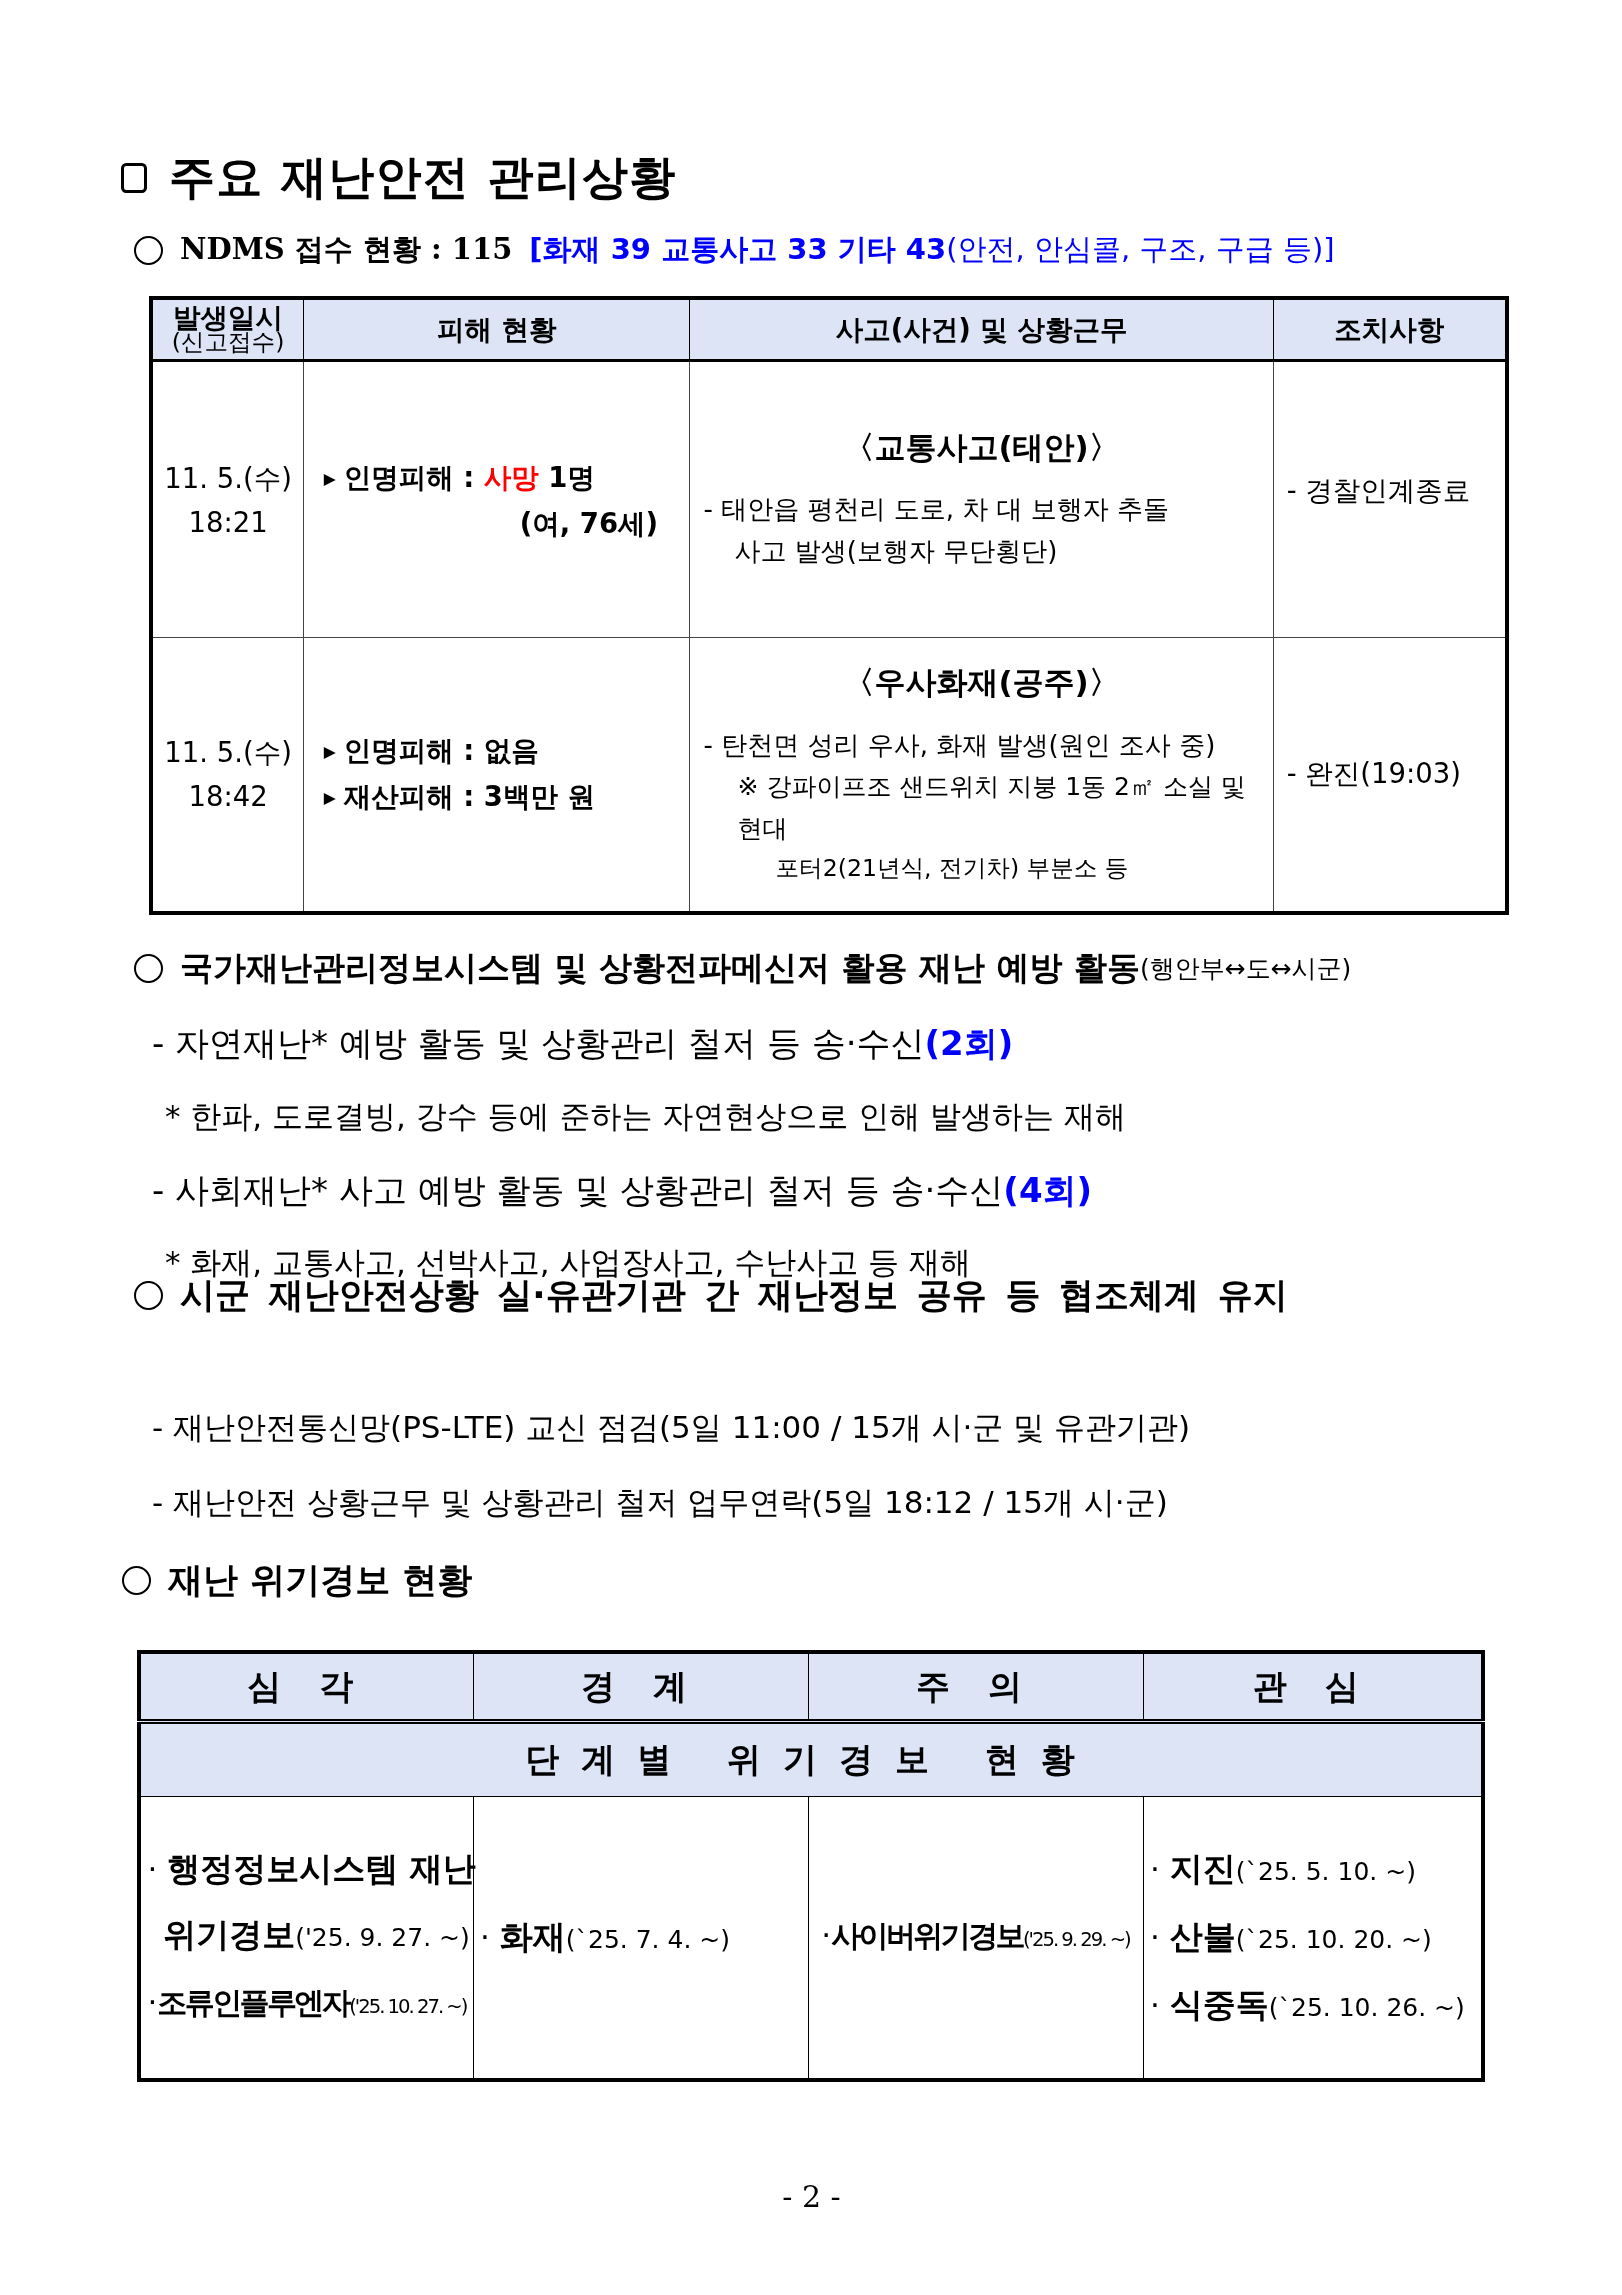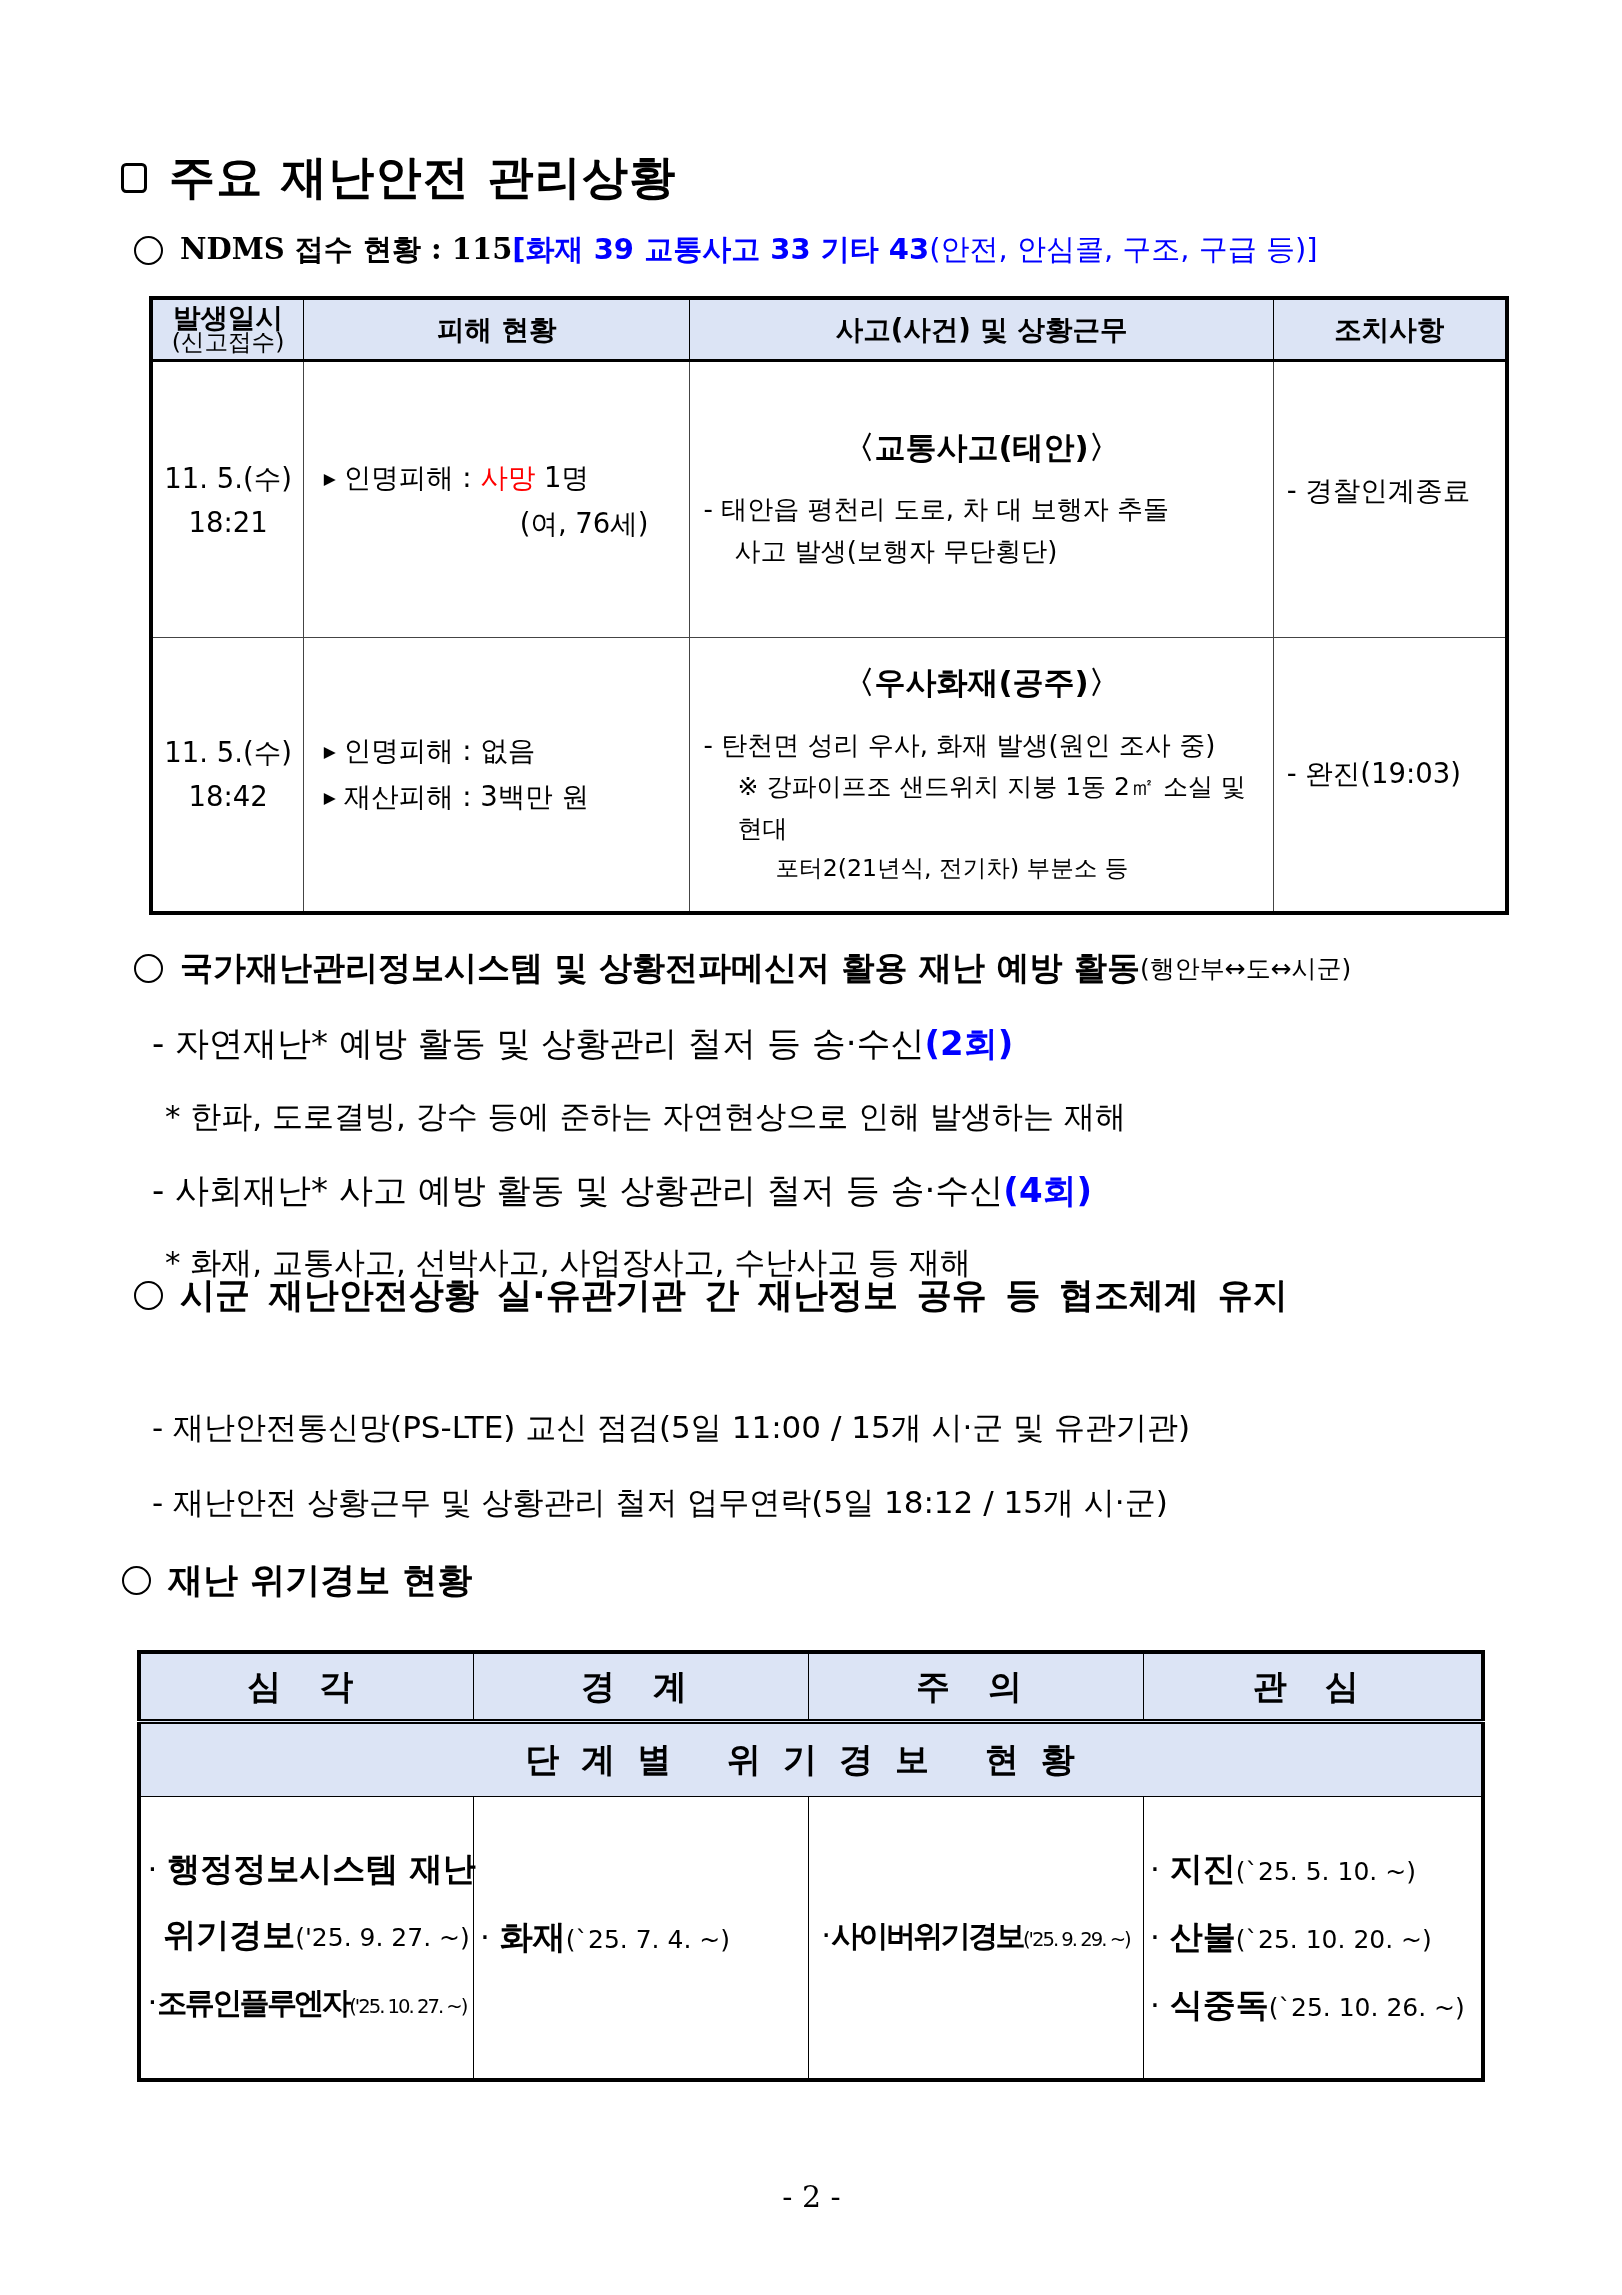--- a/index.html
+++ b/index.html
@@ -19,21 +19,21 @@
   .sec { font-size:35px; display:flex; align-items:center; white-space:nowrap; }
   .circle-icon { display:inline-block; width:29px; height:29px; border:2px solid #000; border-radius:50%; margin-right:17px; box-sizing:border-box; }
 
   
   #ndms-table { left:149px; top:296px; width:1360px; border-collapse:collapse; border:4.6px solid #000; table-layout:fixed; }
   #ndms-table th { background:#dce4f5; font-size:27.5px; font-weight:bold; height:59px; border:1.3px solid #000; border-bottom:3.9px solid #000; padding:0; }
   #ndms-table td { border:1.3px solid #444; vertical-align:middle; padding:0; font-size:27.5px; }
   .hdr-small { font-size:23.6px; font-weight:normal; display:block; line-height:23.6px; }
   .hdr-big { display:block; line-height:27.5px; }
   .dt { text-align:center; line-height:44px; font-size:27.5px; }
-  .dmg { padding-left:19.6px !important; font-weight:normal; line-height:44px; }
+  .dmg { padding-left:19.6px !important; font-weight:bold; line-height:44px; }
   .tri { font-size:15.7px; vertical-align:middle; margin-right:7.9px; }
   .evt-title { text-align:center; font-weight:bold; font-size:31px; margin-bottom:19.6px; }
   .evt-line { font-size:26px; line-height:42px; padding-left:13px; }
   .evt-sub { font-size:25px; line-height:42px; padding-left:47px; }
   .evt-sub2 { font-size:23.6px; line-height:37px; padding-left:85px; }
   .act { font-size:27.5px; padding-left:13px !important; }
 
   .line { font-size:34px; white-space:nowrap; }
   .note { font-size:31px; white-space:nowrap; }
 
@@ -55,21 +55,21 @@
 <body>
 
 <div id="title" class="abs">
   <span class="sq-icon"></span>
   <span>주요 재난안전 관리상황</span>
 </div>
 
 <div class="abs sec" style="left:134px; top:230px;">
   <span class="circle-icon"></span>
   <span class="serif bold" style="font-size:29px;">NDMS 접수 현황 : 115</span>
-  <span class="blue bold" style="font-size:29px; ">[화재 39 교통사고 33 기타 43 </span>
+  <span class="blue bold" style="font-size:29px; margin-left:17px;">[화재 39 교통사고 33 기타 43 </span>
   <span class="blue" style="font-size:29px;">(안전, 안심콜, 구조, 구급 등)]</span>
 </div>
 
 <table id="ndms-table" class="abs">
   <colgroup>
     <col style="width:152px">
       <col style="width:385px">
       <col style="width:581px">
       <col style="width:233px">
   </colgroup>

